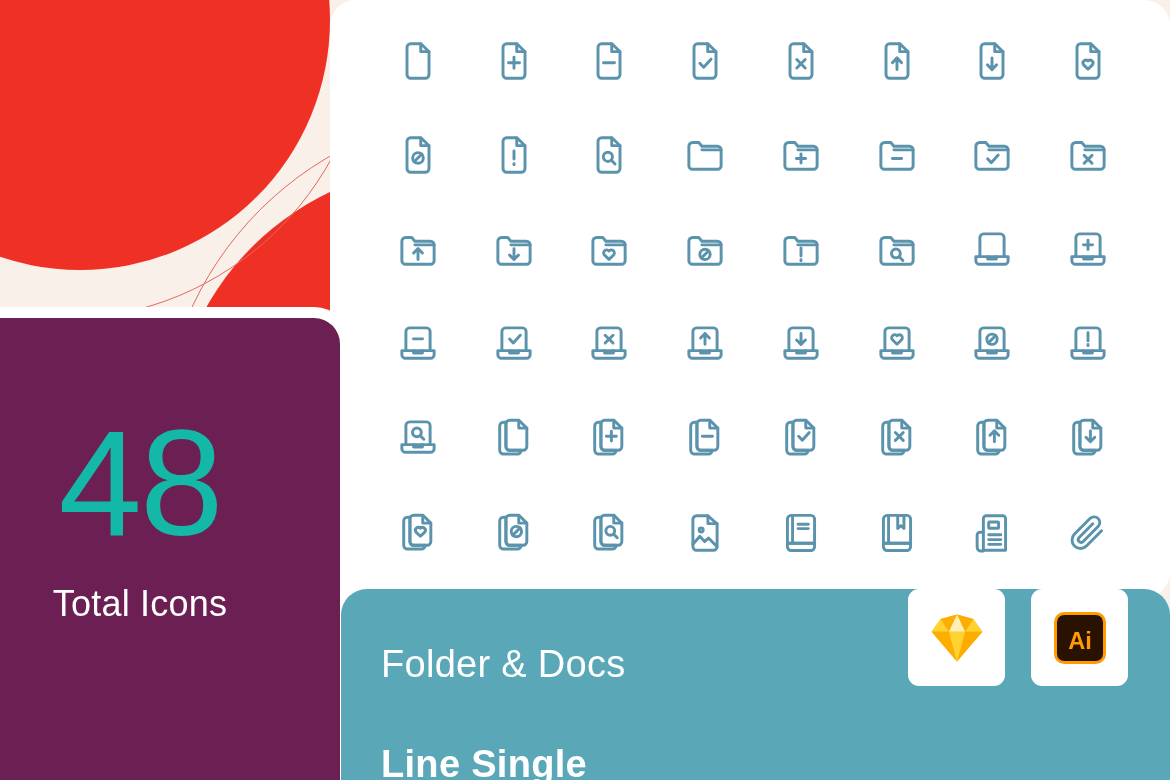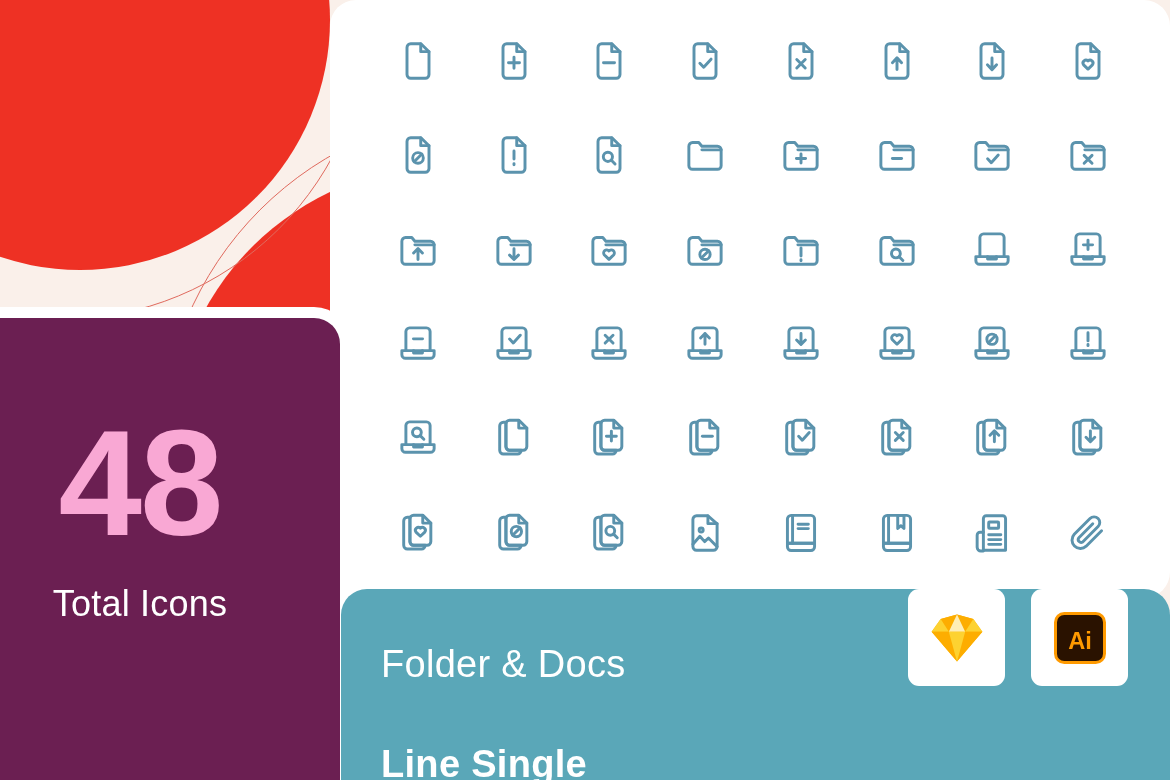--- a/index.html
+++ b/index.html
@@ -43,23 +43,23 @@
     border-radius: 26px;
     box-shadow: 0 0 0 11px #ffffff;
     display: flex;
     flex-direction: column;
     align-items: center;
     justify-content: flex-start;
     padding-top: 94px;
     z-index: 3;
   }
   .stat-number {
-    color: #f9a8d4;
+    color: #14b8a6;
     font-size: 150px;
-    font-weight: bold;
+    font-weight: normal;
     line-height: 0.95;
     letter-spacing: -2px;
   }
   .stat-label {
     color: #ffffff;
     font-size: 36px;
     font-weight: normal;
     margin-top: 28px;
     letter-spacing: 0.2px;
     text-align: right;

